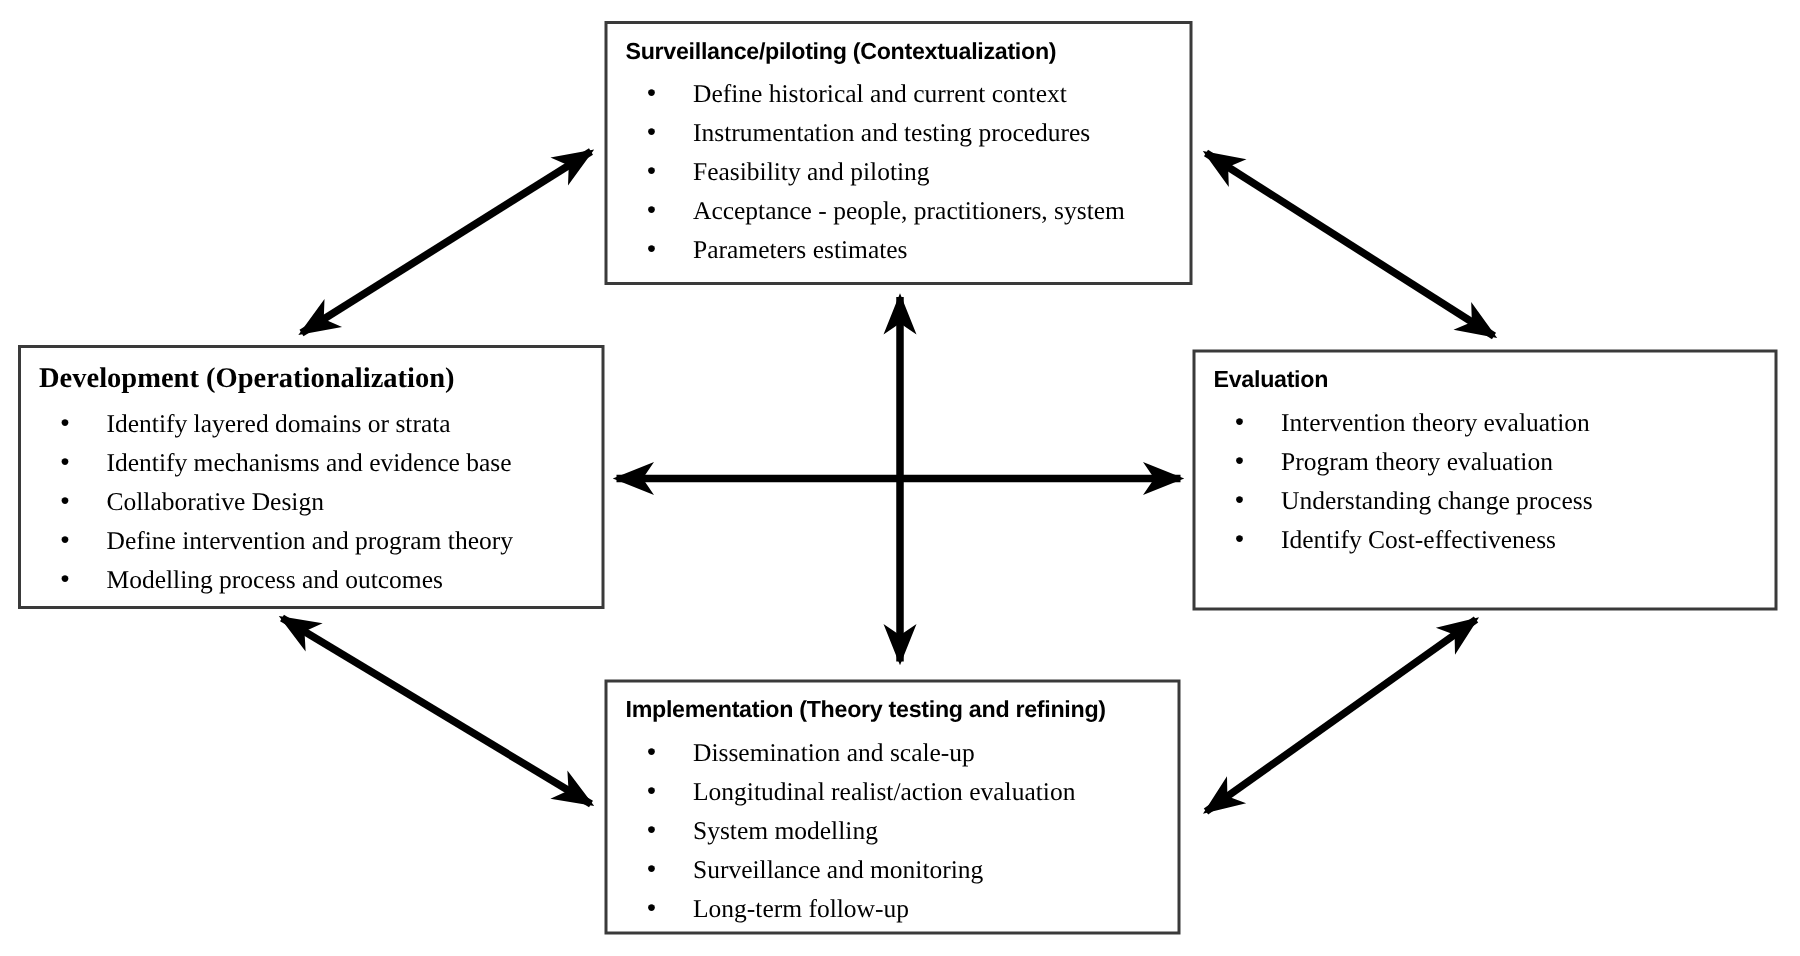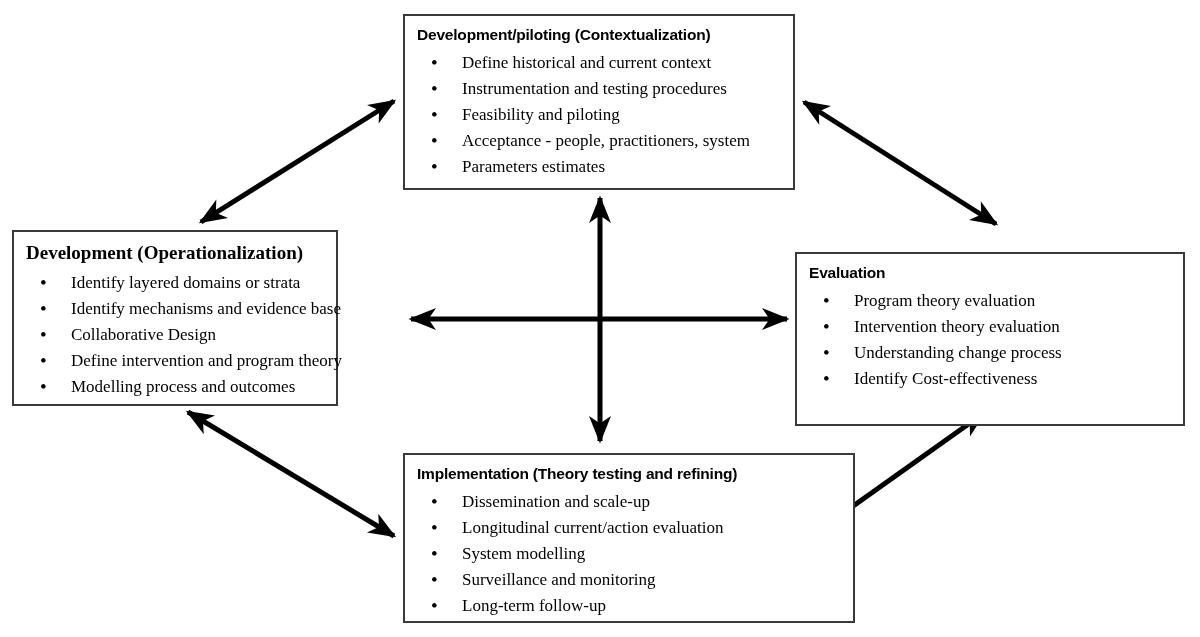--- a/index.html
+++ b/index.html
@@ -24,23 +24,23 @@
   }
   .box {
     position: absolute;
     background: #ffffff;
     border: 2px solid #3a3a3a;
     box-sizing: border-box;
     padding: 8px 10px 6px 10px;
     color: #000000;
   }
   .box-top    { left: 403px; top: 14px;  width: 392px; height: 176px; }
-  .box-left   { left: 12px;  top: 230px; width: 326px; height: 176px; }
-  .box-right  { left: 795px; top: 233px; width: 390px; height: 174px; margin-top: 19px; }
-  .box-bottom { left: 403px; top: 453px; width: 452px; height: 170px; }
+  .box-left   { left: 12px;  top: 230px; width: 391px; height: 176px; }
+  .box-right  { left: 795px; top: 233px; width: 390px; height: 174px; }
+  .box-bottom { left: 403px; top: 453px; width: 384px; height: 170px; }
   .box-title {
     font-weight: bold;
     font-size: 15.5px;
     letter-spacing: -0.2px;
     margin: 2px 0 6px 2px;
     white-space: nowrap;
   }
   .box-title.serif {
     font-family: "Liberation Serif", serif;
     font-size: 19px;
@@ -80,21 +80,21 @@
     </defs>
     <line x1="201" y1="222" x2="394" y2="101" stroke="#000000" stroke-width="5" marker-start="url(#ah)" marker-end="url(#ah)"></line>
     <line x1="804" y1="102" x2="996" y2="224" stroke="#000000" stroke-width="5" marker-start="url(#ah)" marker-end="url(#ah)"></line>
     <line x1="188" y1="412" x2="394" y2="536" stroke="#000000" stroke-width="5" marker-start="url(#ah)" marker-end="url(#ah)"></line>
     <line x1="804" y1="541" x2="984" y2="413" stroke="#000000" stroke-width="5" marker-start="url(#ah)" marker-end="url(#ah)"></line>
     <line x1="411" y1="319" x2="787" y2="319" stroke="#000000" stroke-width="5" marker-start="url(#ah)" marker-end="url(#ah)"></line>
     <line x1="600" y1="198" x2="600" y2="441" stroke="#000000" stroke-width="5" marker-start="url(#ah)" marker-end="url(#ah)"></line>
   </svg>
 
   <div class="box box-top">
-    <div class="box-title">Development/piloting (Contextualization)</div>
+    <div class="box-title">Surveillance/piloting (Contextualization)</div>
     <ul class="items">
         <li>Define historical and current context</li>
         <li>Instrumentation and testing procedures</li>
         <li>Feasibility and piloting</li>
         <li>Acceptance - people, practitioners, system</li>
         <li>Parameters estimates</li>
       </ul>
   </div>
 
   <div class="box box-left">
@@ -104,31 +104,31 @@
         <li>Identify mechanisms and evidence base</li>
         <li>Collaborative Design</li>
         <li>Define intervention and program theory</li>
         <li>Modelling process and outcomes</li>
       </ul>
   </div>
 
   <div class="box box-right">
     <div class="box-title">Evaluation</div>
     <ul class="items">
+        <li>Intervention theory evaluation</li>
         <li>Program theory evaluation</li>
-        <li>Intervention theory evaluation</li>
         <li>Understanding change process</li>
         <li>Identify Cost-effectiveness</li>
       </ul>
   </div>
 
   <div class="box box-bottom">
     <div class="box-title">Implementation (Theory testing and refining)</div>
     <ul class="items">
         <li>Dissemination and scale-up</li>
-        <li>Longitudinal current/action evaluation</li>
+        <li>Longitudinal realist/action evaluation</li>
         <li>System modelling</li>
         <li>Surveillance and monitoring</li>
         <li>Long-term follow-up</li>
       </ul>
   </div>
 
 </div>
 
 </body></html>

